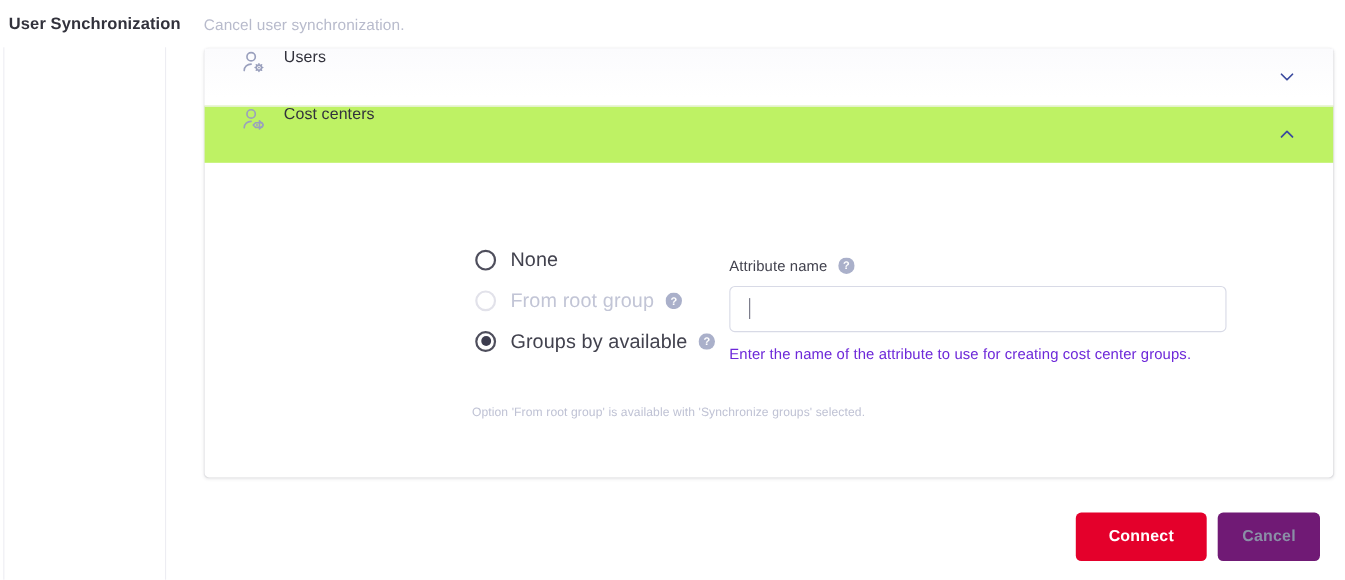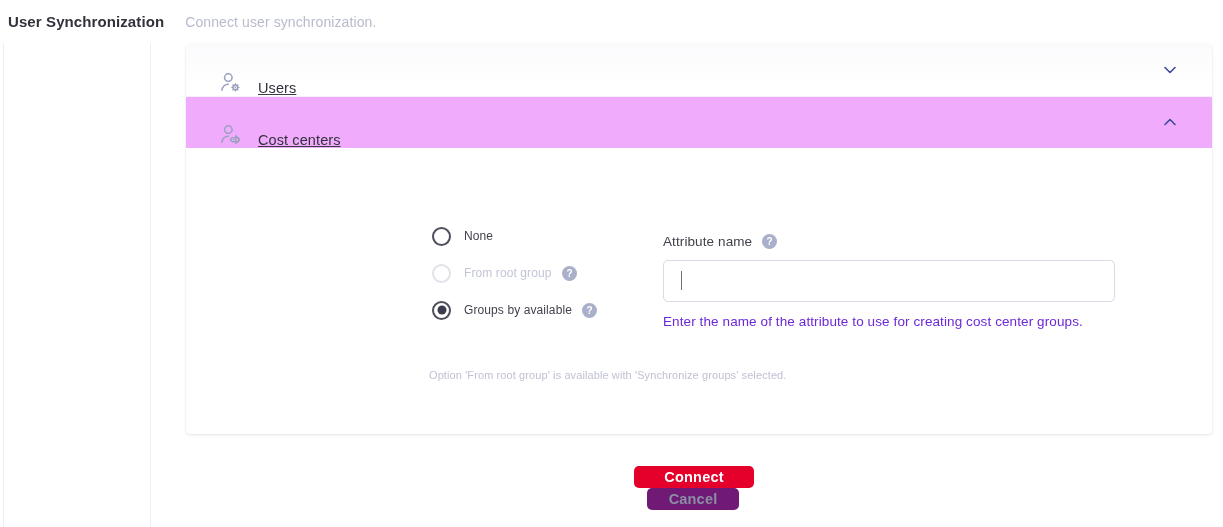--- a/index.html
+++ b/index.html
@@ -68,27 +68,26 @@
     height: 390px;
     background: #ffffff;
     border-radius: 4px;
     box-shadow: 0 1px 3px rgba(60,60,80,0.13), 0 0 1px rgba(60,60,80,0.10);
   }
 
   .acc-header {
     position: relative;
     height: 52px;
     display: flex;
-    align-items: flex-end;
+    align-items: flex-start;
     cursor: pointer;
     background: linear-gradient(180deg, #fbfbfd 0%, #ffffff 85%);
-    text-decoration: underline;
   }
   .acc-header.plain {
-    background: #f0abfc;
+    background: #bef264;
   }
   .acc-sep {
     position: absolute;
     left: 0; right: 0;
     height: 1px;
     background: #f2f2f6;
   }
   .acc-icon {
     margin-left: 32px;
     width: 26px; height: 26px;
@@ -151,21 +150,21 @@
     content: "";
     position: absolute;
     left: 50%; top: 50%;
     transform: translate(-50%,-50%);
     width: 9px; height: 9px;
     border-radius: 50%;
     background: #3c3c4e;
   }
   .radio-label {
     margin-left: 13px;
-    font-size: 12px;
+    font-size: 18px;
     color: #42424e;
     letter-spacing: 0.1px;
   }
   .radio-label.muted {
     color: #c2c5d6;
   }
 
   .help-icon {
     margin-left: 10px;
     width: 15px; height: 15px;
@@ -235,21 +234,20 @@
   
   .footer {
     position: absolute;
     left: 186px;
     top: 466px;
     width: 1026px;
     height: 44px;
     display: flex;
     justify-content: flex-end;
     align-items: center;
-    flex-direction: column;
   }
   .btn {
     font-family: "Liberation Sans", sans-serif;
     font-size: 14.5px;
     font-weight: bold;
     border: none;
     border-radius: 5px;
     cursor: pointer;
     letter-spacing: 0.2px;
   }
@@ -266,21 +264,21 @@
     height: 44px;
     padding: 0 22px;
     margin-right: 12px;
   }
 </style>
 </head>
 <body>
 
 <div class="page-header">
   <span class="page-title">User Synchronization</span>
-  <span class="page-subtitle">Connect user synchronization.</span>
+  <span class="page-subtitle">Cancel user synchronization.</span>
 </div>
 
 <div class="rail-bg"></div>
 <div class="rail-left"></div>
 <div class="rail-inner"></div>
 
 <div class="panel">
 
   <div class="acc-header">
     <span class="acc-icon">

